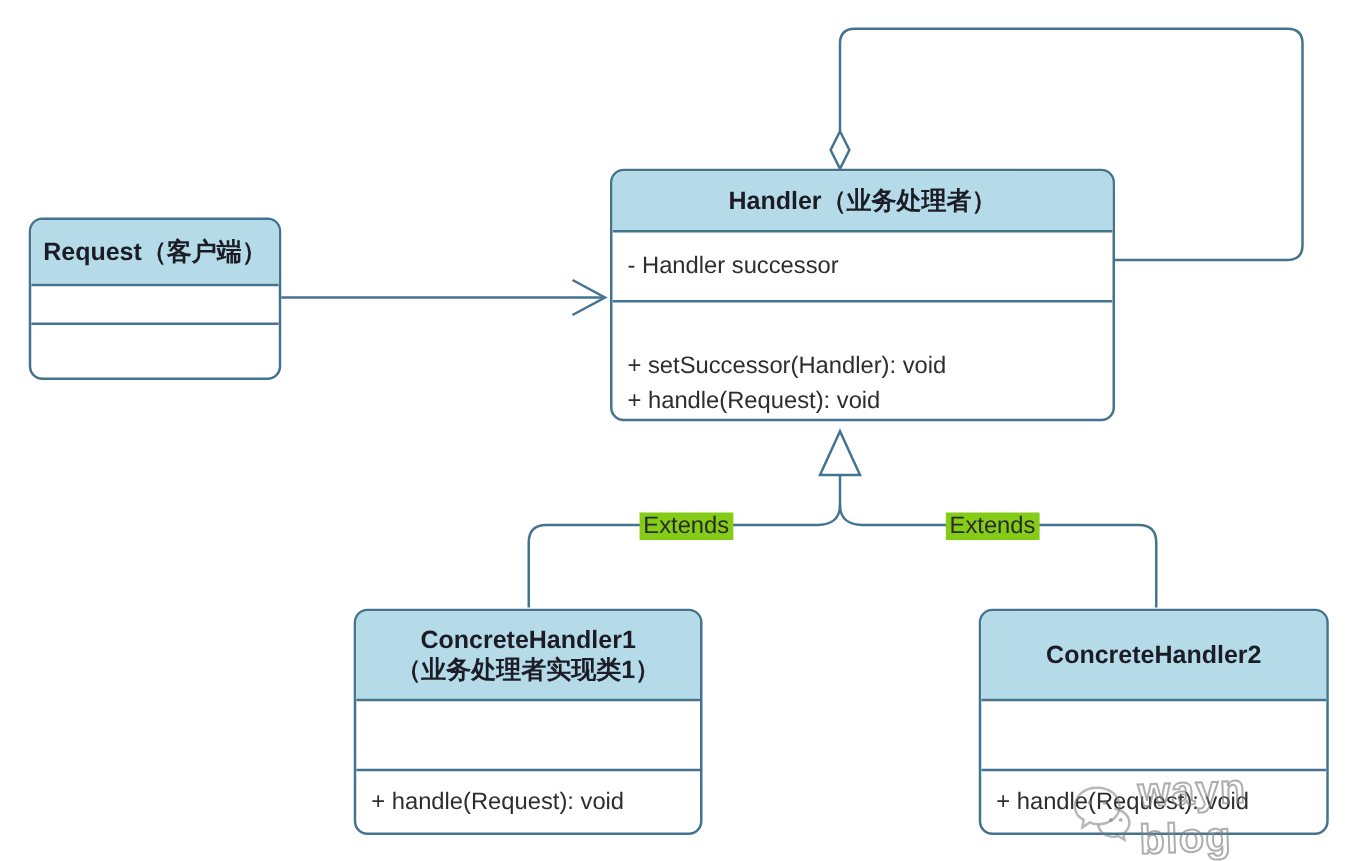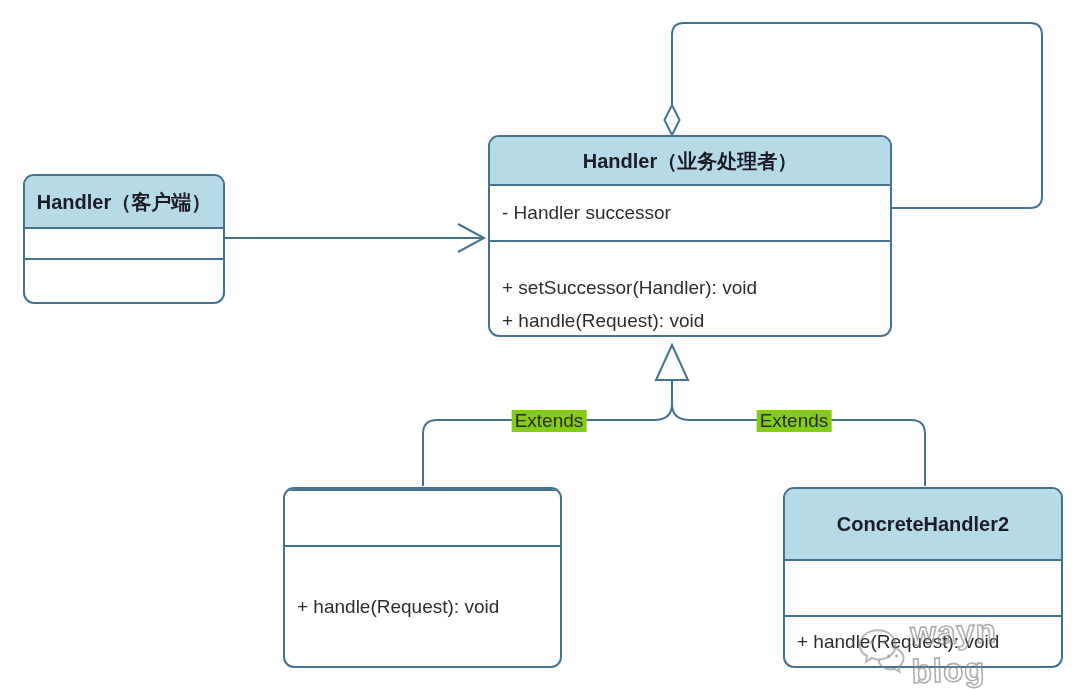--- a/index.html
+++ b/index.html
@@ -27,21 +27,21 @@
     box-sizing:border-box;background:var(--header-fill);
     display:flex;flex-direction:column;align-items:center;justify-content:center;
     color:var(--text);font-weight:bold;font-size:20px;line-height:24px;
     text-align:center;flex-shrink:0;
   }
   .uml-comp{
     box-sizing:border-box;border-top:2px solid var(--stroke);
     flex-shrink:0;display:flex;flex-direction:column;justify-content:center;
     padding-left:12px;color:var(--member-text);font-size:19px;
   }
-  .uml-comp.methods-handler{justify-content:space-between;padding-top:32px;}
+  .uml-comp.methods-handler{justify-content:flex-end;padding-top:20px;}
   .member{line-height:28px;white-space:nowrap;}
 
   .edge-label{
     position:absolute;z-index:3;background:#84cc16;padding:0 3px;
     color:#2b2b2b;font-size:19px;line-height:22px;transform:translate(-50%,-50%);
   }
 
   #watermark{
     position:absolute;z-index:5;pointer-events:none;
     display:flex;align-items:center;gap:4px;
@@ -72,40 +72,44 @@
 
     <g>
       <polygon class="edge-fill" points="672,345 688,380 656,380"></polygon>
       <path class="edge" d="M 672,380 L 672,404 C 672,415 665,420 654,420 L 437,420 Q 423,420 423,434 L 423,486"></path>
       <path class="edge" d="M 672,404 C 672,415 679,420 690,420 L 911,420 Q 925,420 925,434 L 925,486"></path>
     </g>
   </svg>
 
   <div class="uml-class" style="left:23px;top:174px;width:202px;height:130px;">
     <div class="uml-header" style="height:51px;">
-      <span>Handler（客户端）</span>
+      <span>Request（客户端）</span>
     </div>
     <div class="uml-comp" style="height:31px;"></div>
     <div class="uml-comp" style="flex:1;"></div>
   </div>
 
   <div class="uml-class" style="left:488px;top:135px;width:404px;height:202px;">
     <div class="uml-header" style="height:47px;">
       <span>Handler（业务处理者）</span>
     </div>
     <div class="uml-comp" style="height:56px;">
       <div class="member">- Handler successor</div>
     </div>
     <div class="uml-comp methods-handler" style="flex:1;">
       <div class="member">+ setSuccessor(Handler): void</div>
       <div class="member">+ handle(Request): void</div>
     </div>
   </div>
 
   <div class="uml-class" style="left:283px;top:487px;width:279px;height:181px;">
+    <div class="uml-header" style="height:70px;">
+      <span>ConcreteHandler1</span>
+      <span>（业务处理者实现类1）</span>
+    </div>
     <div class="uml-comp" style="height:56px;"></div>
     <div class="uml-comp" style="flex:1;">
       <div class="member">+ handle(Request): void</div>
     </div>
   </div>
 
   <div class="uml-class" style="left:783px;top:487px;width:280px;height:181px;">
     <div class="uml-header" style="height:70px;text-align:right;">
       <span>ConcreteHandler2</span>
     </div>

